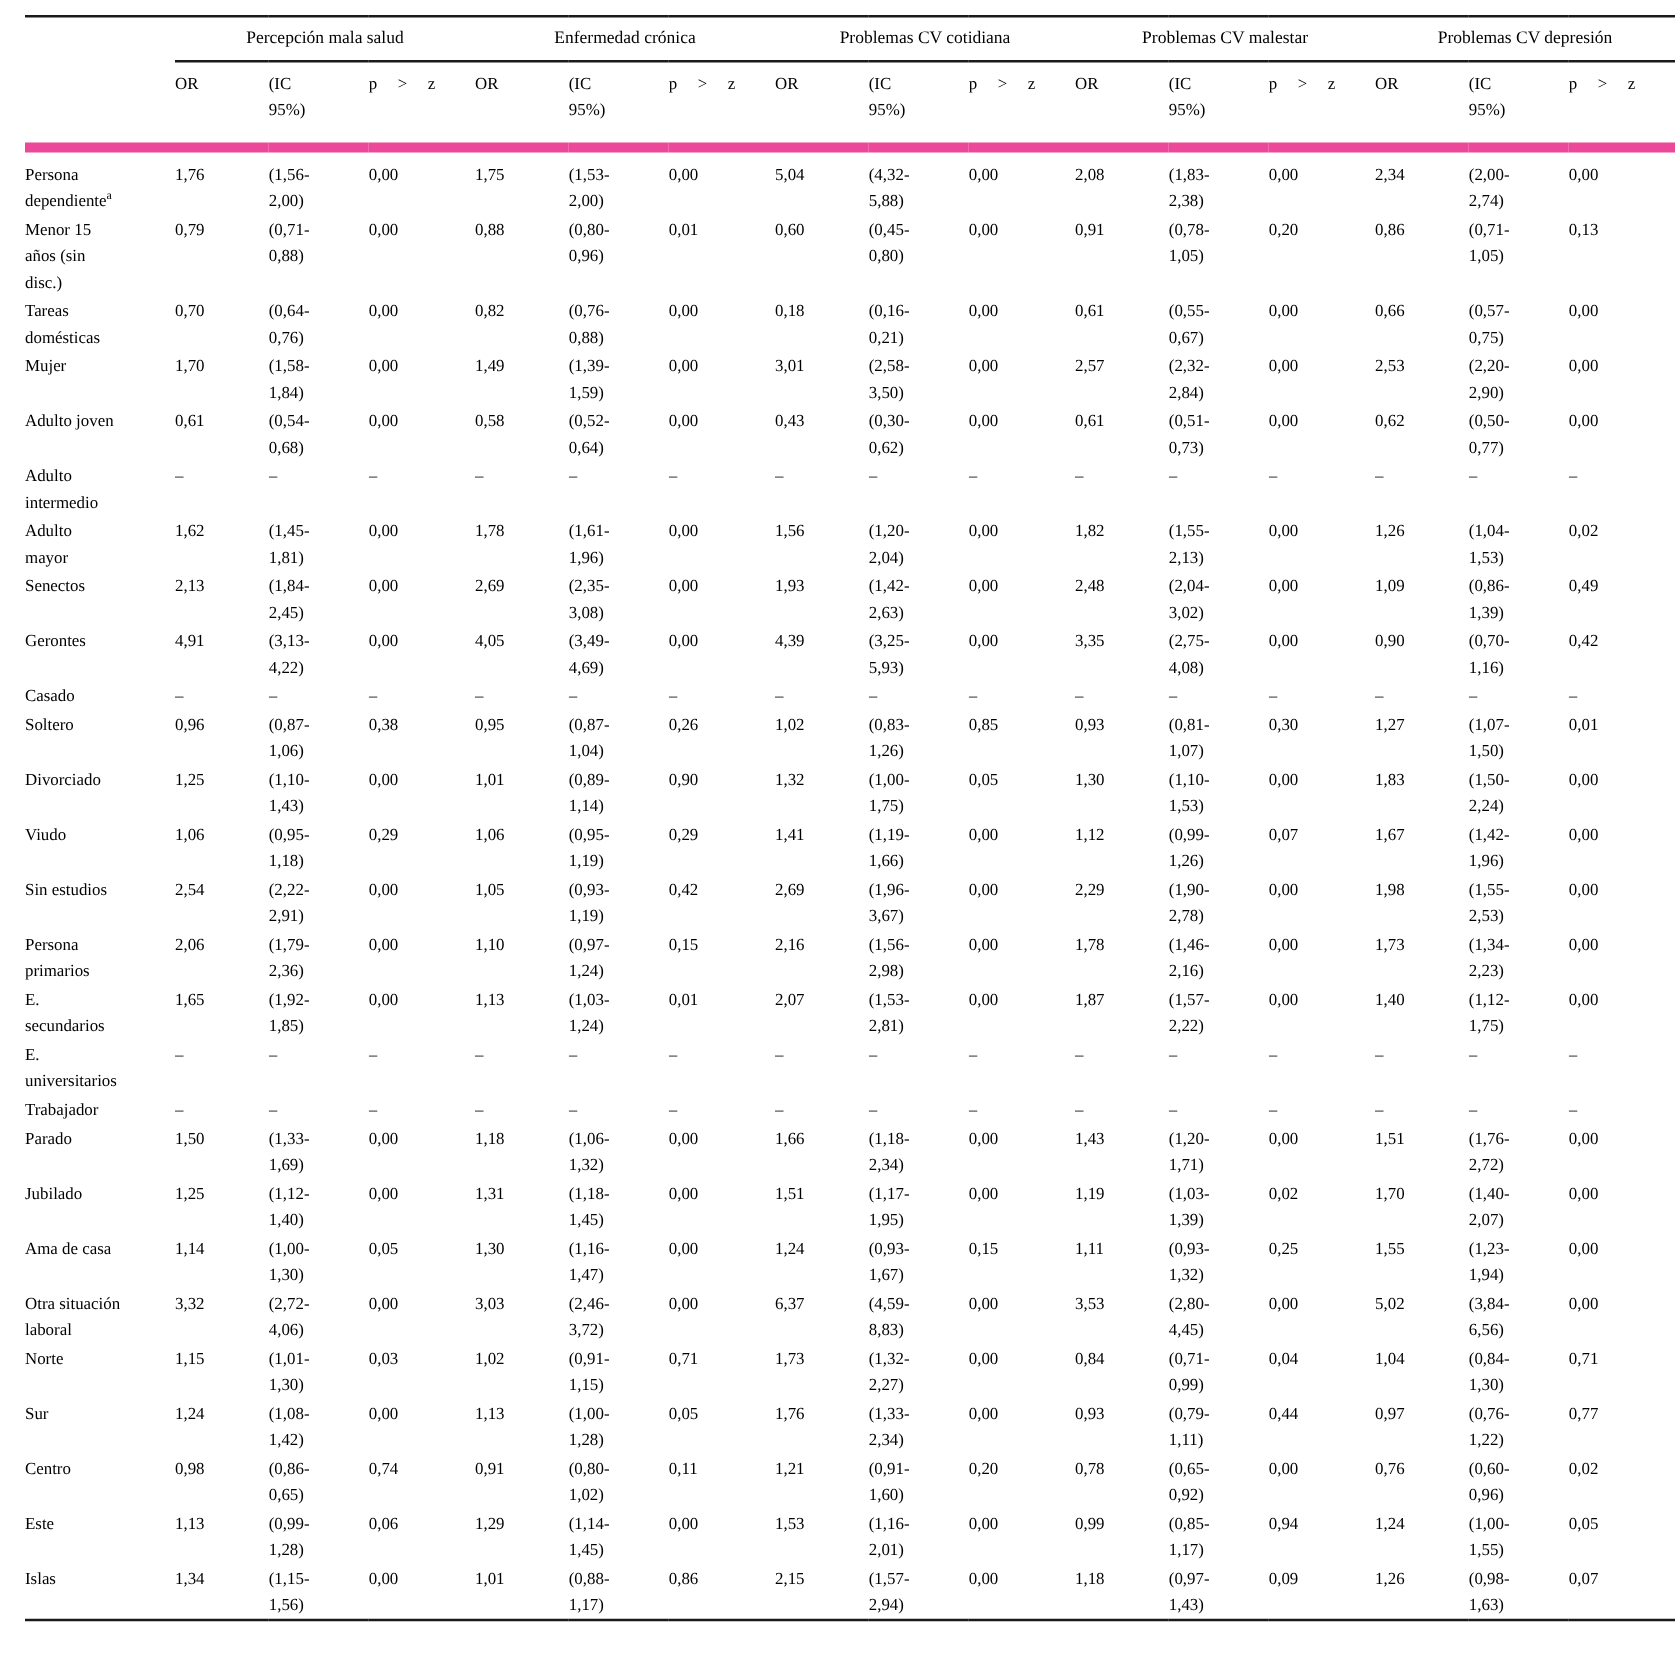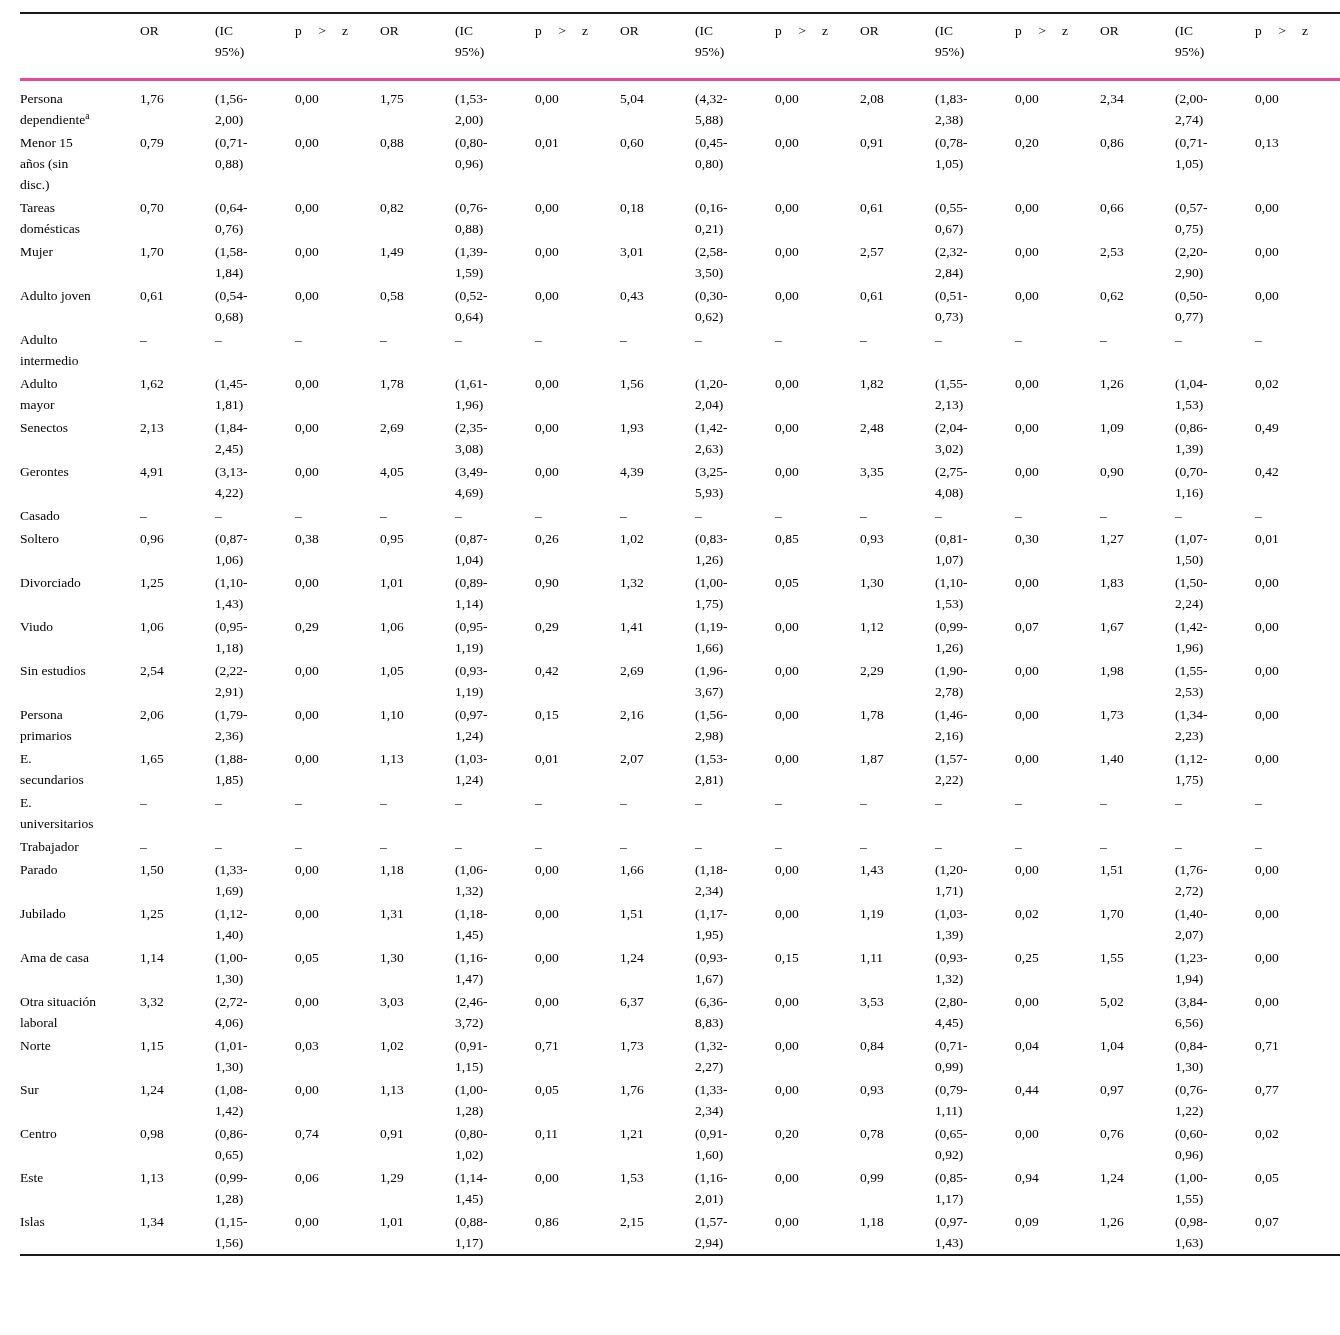--- a/index.html
+++ b/index.html
@@ -31,21 +31,21 @@
   }
   th.grp{
     text-align:center;
     font-size:14px;
     padding:6px 0 7px 0;
     border-bottom:2px solid #1a1a1a;
   }
   th.corner{border-bottom:none;}
   tr.sub-row th{
     padding:6px 0 16px 0;
-    border-bottom:3px solid #ec4899;
+    border-bottom:8px solid #ec4899;
   }
   .subic-span{display:inline-block;max-width:46px;}
   .subp{word-spacing:13px;margin-top:48px;}
   tbody td{padding:1px 0 1px 0;}
   tbody tr:first-child td{padding-top:7px;}
   td.lbl{padding-right:18px;margin-left:16px;}
   td.lbl span.lbl-text{white-space:pre-line;}
   td.ic{padding-right:18px;}
   .ci-line{display:block;}
   sup{font-size:9.5px;line-height:0;}
@@ -67,20 +67,28 @@
         <col style="width:80px">
         <col style="width:85px">
       <col style="width:75px">
         <col style="width:80px">
         <col style="width:85px">
       <col style="width:75px">
         <col style="width:80px">
         <col style="width:85px">
     </colgroup>
     <thead>
+      <tr>
+        <th class="corner"></th>
+        <th class="grp" colspan="3">Percepción mala salud</th>
+        <th class="grp" colspan="3">Enfermedad crónica</th>
+        <th class="grp" colspan="3">Problemas CV cotidiana</th>
+        <th class="grp" colspan="3">Problemas CV malestar</th>
+        <th class="grp" colspan="3">Problemas CV depresión</th>
+      </tr>
       <tr class="sub-row" id="sub-row">
         <th></th>
       <th>OR</th>
           <th><span class="subic-span">(IC 95%)</span></th>
           <th class="subp">p &gt; z</th>
           <th>OR</th>
           <th><span class="subic-span">(IC 95%)</span></th>
           <th class="subp">p &gt; z</th>
           <th>OR</th>
           <th><span class="subic-span">(IC 95%)</span></th>
@@ -564,21 +572,21 @@
             <span class="ci-line">(1,34-</span>
             <span class="ci-line">2,23)</span>
           </td>
           <td class="pv">0,00</td>
         </tr>
         <tr>
           <td class="lbl"><span class="lbl-text">E.
 secundarios</span></td>
           <td class="or">1,65</td>
           <td class="ic ci-split">
-            <span class="ci-line">(1,88-</span>
+            <span class="ci-line">(1,92-</span>
             <span class="ci-line">1,85)</span>
           </td>
           <td class="pv">0,00</td>
           <td class="or">1,13</td>
           <td class="ic ci-split">
             <span class="ci-line">(1,03-</span>
             <span class="ci-line">1,24)</span>
           </td>
           <td class="pv">0,01</td>
           <td class="or">2,07</td>
@@ -746,21 +754,21 @@
           </td>
           <td class="pv">0,00</td>
           <td class="or">3,03</td>
           <td class="ic ci-split">
             <span class="ci-line">(2,46-</span>
             <span class="ci-line">3,72)</span>
           </td>
           <td class="pv">0,00</td>
           <td class="or">6,37</td>
           <td class="ic ci-split">
-            <span class="ci-line">(6,36-</span>
+            <span class="ci-line">(4,59-</span>
             <span class="ci-line">8,83)</span>
           </td>
           <td class="pv">0,00</td>
           <td class="or">3,53</td>
           <td class="ic ci-split">
             <span class="ci-line">(2,80-</span>
             <span class="ci-line">4,45)</span>
           </td>
           <td class="pv">0,00</td>
           <td class="or">5,02</td>

